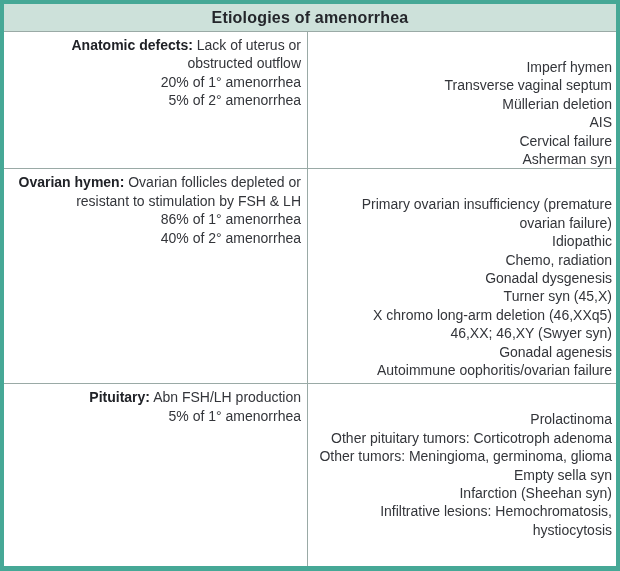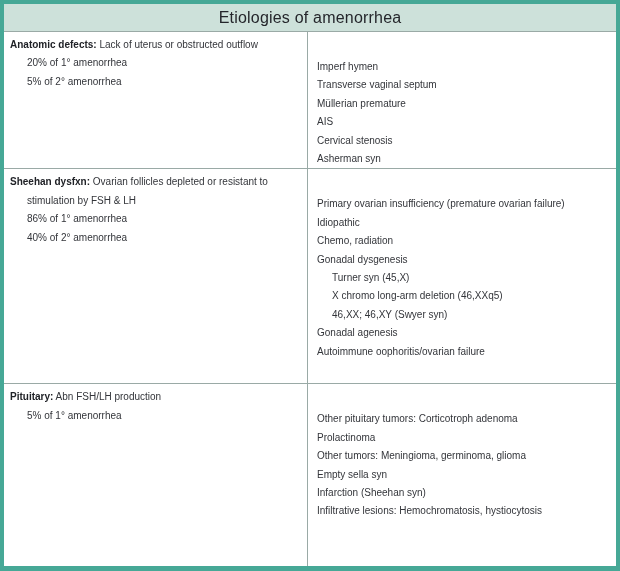--- a/index.html
+++ b/index.html
@@ -15,35 +15,36 @@
     border-bottom-width: 5px;
     background: #ffffff;
     display: flex; flex-direction: column;
     overflow: hidden;
   }
   .table-title {
     height: 28px; flex: 0 0 28px;
     background: #cde1da;
     border-bottom: 1px solid #9aaaa6;
     text-align: center;
-    font-weight: normal;
+    font-weight: bold;
     font-size: 16px;
     line-height: 27px;
     color: #24262b;
     letter-spacing: 0.2px;
   }
   .trow { display: flex; align-items: stretch; }
   .row-1 { flex: 0 0 122px; border-bottom: 1px solid #9aaaa6; }
   .row-2 { flex: 0 0 215px; border-bottom: 1px solid #9aaaa6; }
   .row-3 { flex: 1 1 auto; }
   .cell {
-    font-size: 10px;
+    font-size: 14px;
     line-height: 18.4px;
     padding-top: 4px;
     overflow: hidden;
+    text-align: right;
   }
   .cell.category {
     flex: 0 0 304px;
     border-right: 1px solid #9aaaa6;
     padding-left: 6px; padding-right: 6px;
   }
   .cell.causes {
     flex: 1 1 auto;
     padding-left: 9px; padding-right: 4px; margin-top: 22px;
   }
@@ -62,30 +63,30 @@
 
   <div class="trow row-1">
     <div class="cell category">
       <p class="hang"><strong>Anatomic defects:</strong><span> Lack of uterus or obstructed outflow</span></p>
       <div class="stat">20% of 1° amenorrhea</div>
       <div class="stat">5% of 2° amenorrhea</div>
     </div>
     <div class="cell causes">
       <p class="item">Imperf hymen</p>
       <p class="item">Transverse vaginal septum</p>
-      <p class="item">Müllerian premature</p>
+      <p class="item">Müllerian deletion</p>
       <p class="item">AIS</p>
-      <p class="item">Cervical stenosis</p>
+      <p class="item">Cervical failure</p>
       <p class="item">Asherman syn</p>
     </div>
   </div>
 
   <div class="trow row-2">
     <div class="cell category">
-      <p class="hang"><strong>Sheehan dysfxn:</strong><span> Ovarian follicles depleted or resistant to stimulation by FSH &amp; LH</span></p>
+      <p class="hang"><strong>Ovarian hymen:</strong><span> Ovarian follicles depleted or resistant to stimulation by FSH &amp; LH</span></p>
       <div class="stat">86% of 1° amenorrhea</div>
       <div class="stat">40% of 2° amenorrhea</div>
     </div>
     <div class="cell causes">
       <p class="item">Primary ovarian insufficiency (premature ovarian failure)</p>
       <p class="item">Idiopathic</p>
       <p class="item">Chemo, radiation</p>
       <p class="item">Gonadal dysgenesis</p>
       <p class="item sub">Turner syn (45,X)</p>
       <p class="item sub">X chromo long-arm deletion (46,XXq5)</p>
@@ -94,22 +95,22 @@
       <p class="item">Autoimmune oophoritis/ovarian failure</p>
     </div>
   </div>
 
   <div class="trow row-3">
     <div class="cell category">
       <p class="hang"><strong>Pituitary:</strong><span> Abn FSH/LH production</span></p>
       <div class="stat">5% of 1° amenorrhea</div>
     </div>
     <div class="cell causes">
+      <p class="item">Prolactinoma</p>
       <p class="item">Other pituitary tumors: Corticotroph adenoma</p>
-      <p class="item">Prolactinoma</p>
       <p class="item">Other tumors: Meningioma, germinoma, glioma</p>
       <p class="item">Empty sella syn</p>
       <p class="item">Infarction (Sheehan syn)</p>
       <p class="item">Infiltrative lesions: Hemochromatosis, hystiocytosis</p>
     </div>
   </div>
 
 </div>
 
 </body></html>

